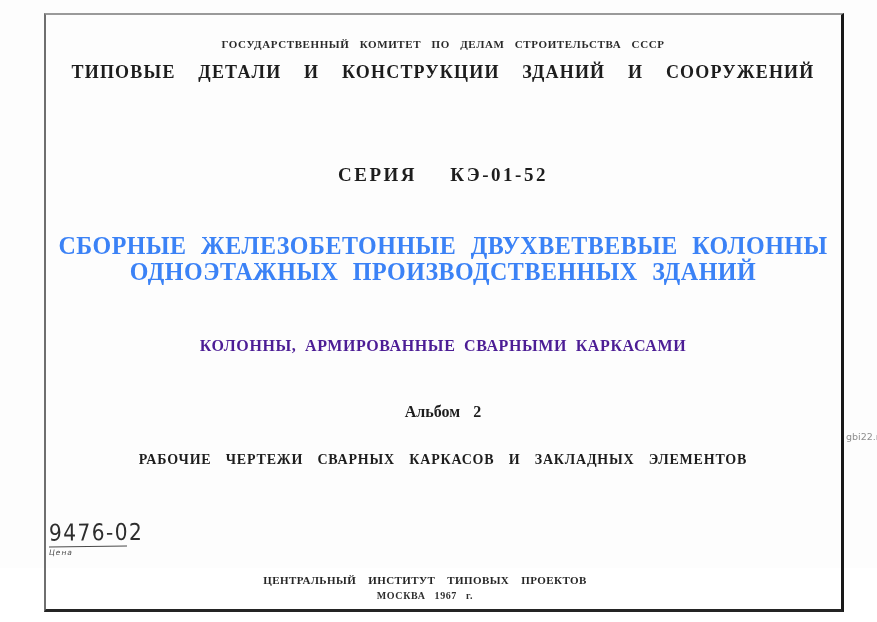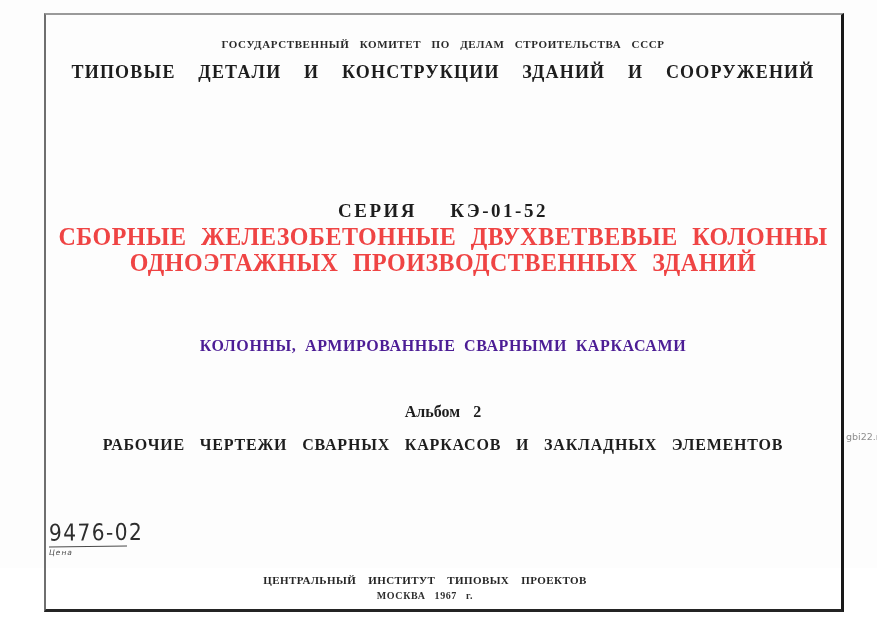--- a/index.html
+++ b/index.html
@@ -54,30 +54,29 @@
     font-size: 18px;
     letter-spacing: 1.2px;
     word-spacing: 17px;
   }
 
   .series-line {
     top: 164px;
     font-size: 19px;
     letter-spacing: 2.5px;
     word-spacing: 26px;
-    margin-top: 36px;
   }
 
   .main-title {
-    top: 223px;
+    top: 232px;
     font-size: 24px;
     line-height: 26px;
     letter-spacing: 0.5px;
     word-spacing: 8px;
-    color: #ef4444;
+    color: #3b82f6;
   }
   .main-title .tline {
     display: block;
     transform: scale(1.0, 1.08);
     transform-origin: 50% 50%;
   }
 
   .issue-label {
     top: 307px;
     font-size: 16px;
@@ -92,22 +91,22 @@
     color: #4c1d95;
   }
 
   .album-label {
     top: 403px;
     font-size: 16px;
     word-spacing: 9px;
   }
 
   .album-title {
-    top: 436px;
-    font-size: 16px;
+    top: 452px;
+    font-size: 14px;
     letter-spacing: 0.8px;
     word-spacing: 10px;
   }
 
   
   .stamp {
     position: absolute;
     left: 49px; top: 521px;
     color: #333333;
     font-family: "DejaVu Sans", sans-serif;

